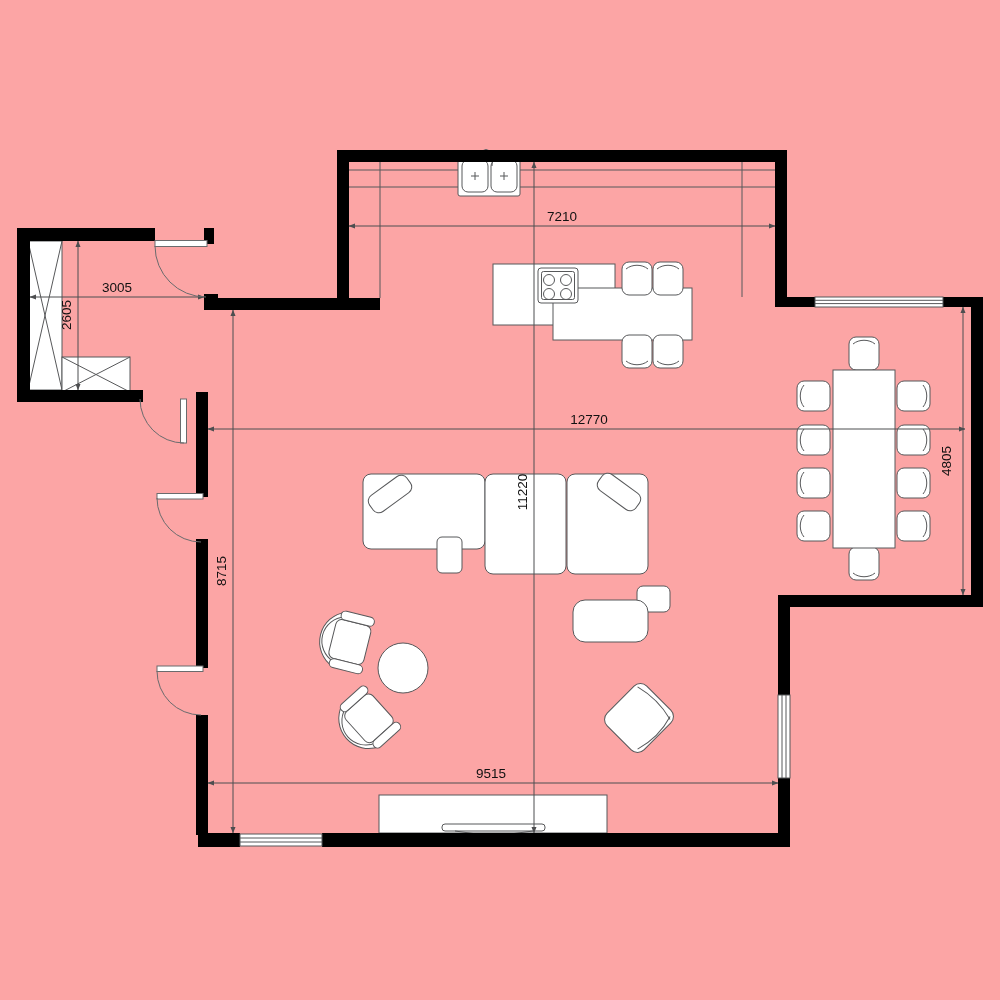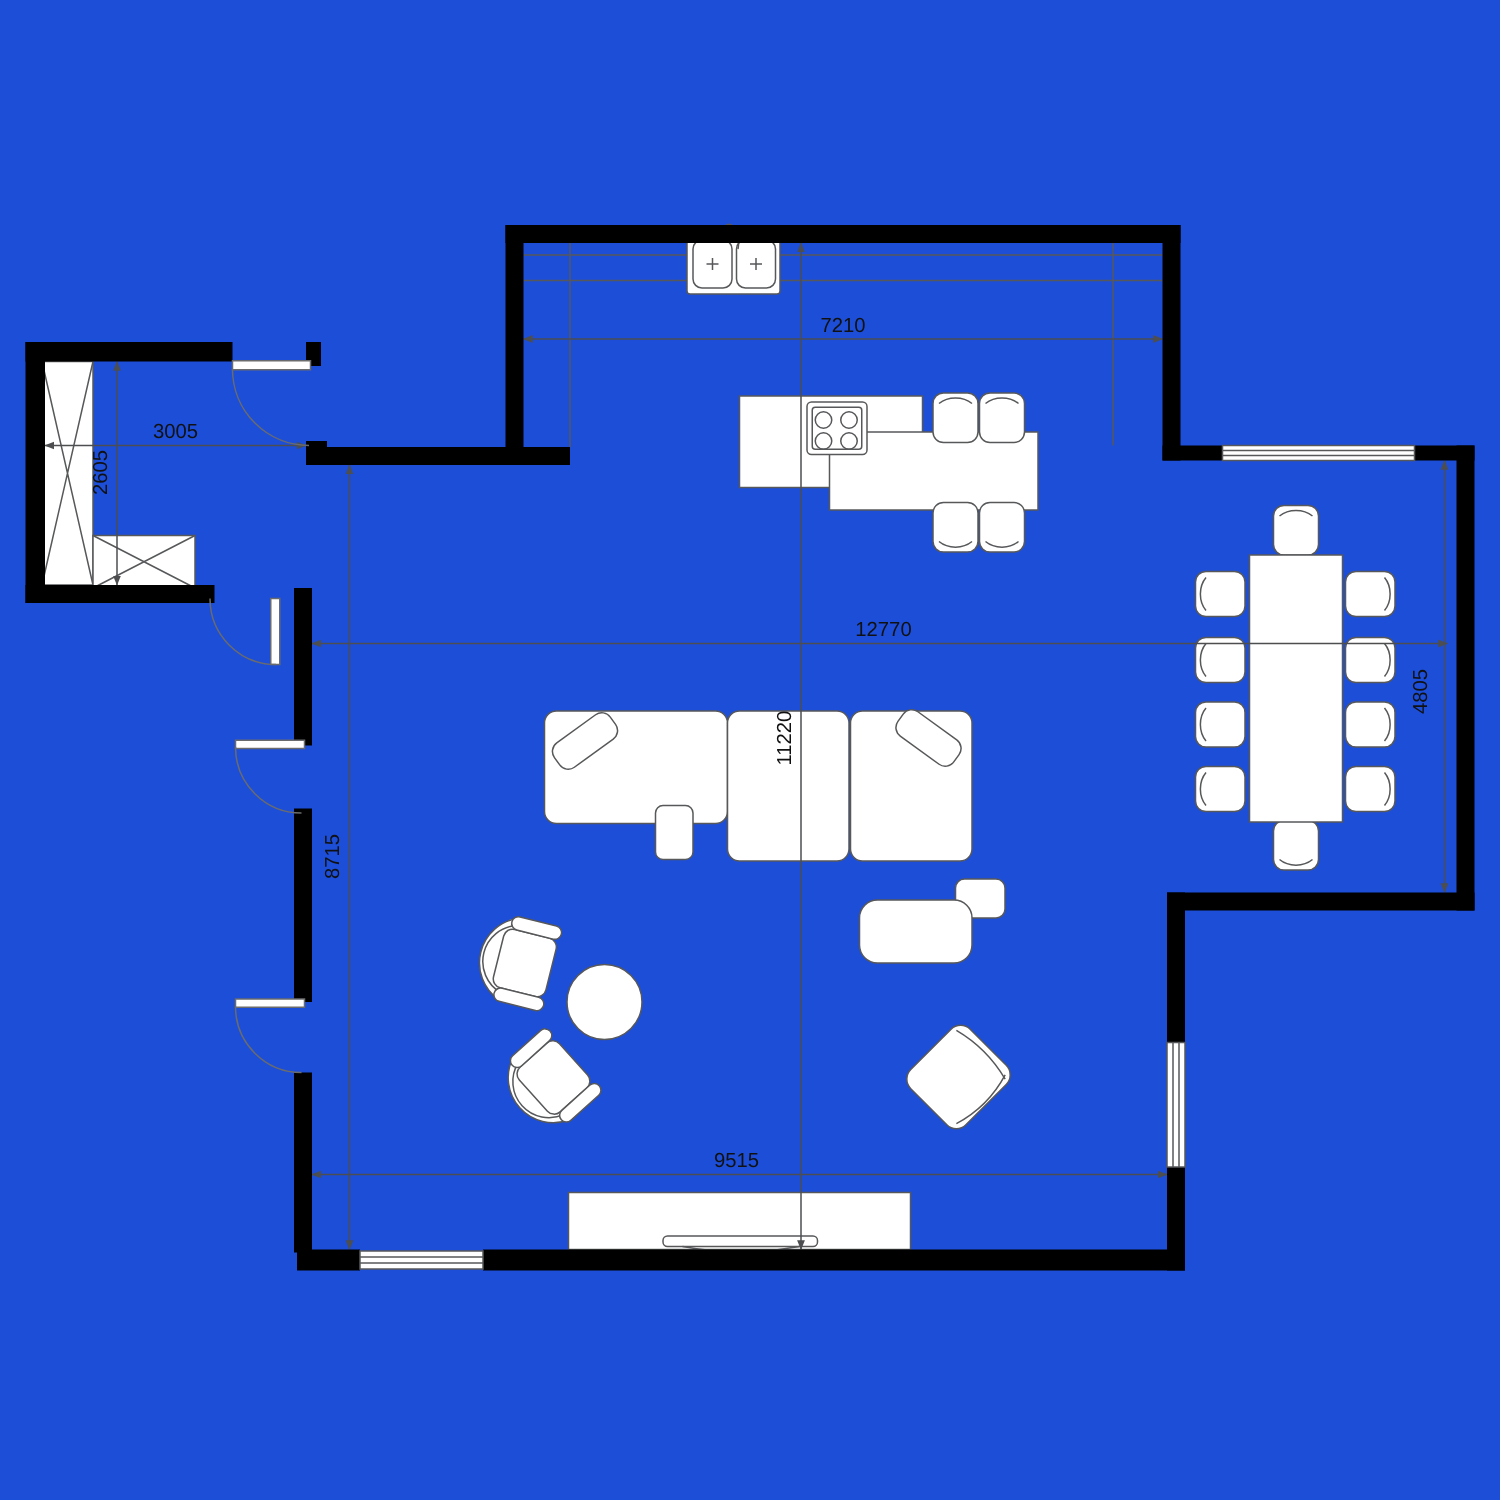--- a/index.html
+++ b/index.html
@@ -1,16 +1,16 @@
 <!DOCTYPE html>
 <html><head>
 <meta charset="utf-8">
 <style>
   html,body{margin:0;padding:0;background:#ffffff;}
-  .stage{width:1000px;height:1000px;position:relative;background:#1d4ed8;
+  .stage{width:1000px;height:1000px;position:relative;background:#fca5a5;
          font-family:"Liberation Sans", sans-serif;text-align:center;}
   svg{display:block}
   .wall{fill:#000000;stroke:none}
   .f{fill:#ffffff;stroke:#57585a;stroke-width:1}
   .fl{fill:none;stroke:#57585a;stroke-width:1}
   .dl{fill:none;stroke:#4d4e50;stroke-width:1}
   .win{fill:#ffffff;stroke:#57585a;stroke-width:1}
   .leaf{fill:#ffffff;stroke:#6a6b6d;stroke-width:1}
   .arc{fill:none;stroke:#6a6b6d;stroke-width:1}
   .dim{font-size:13.5px;fill:#111;text-anchor:middle}

